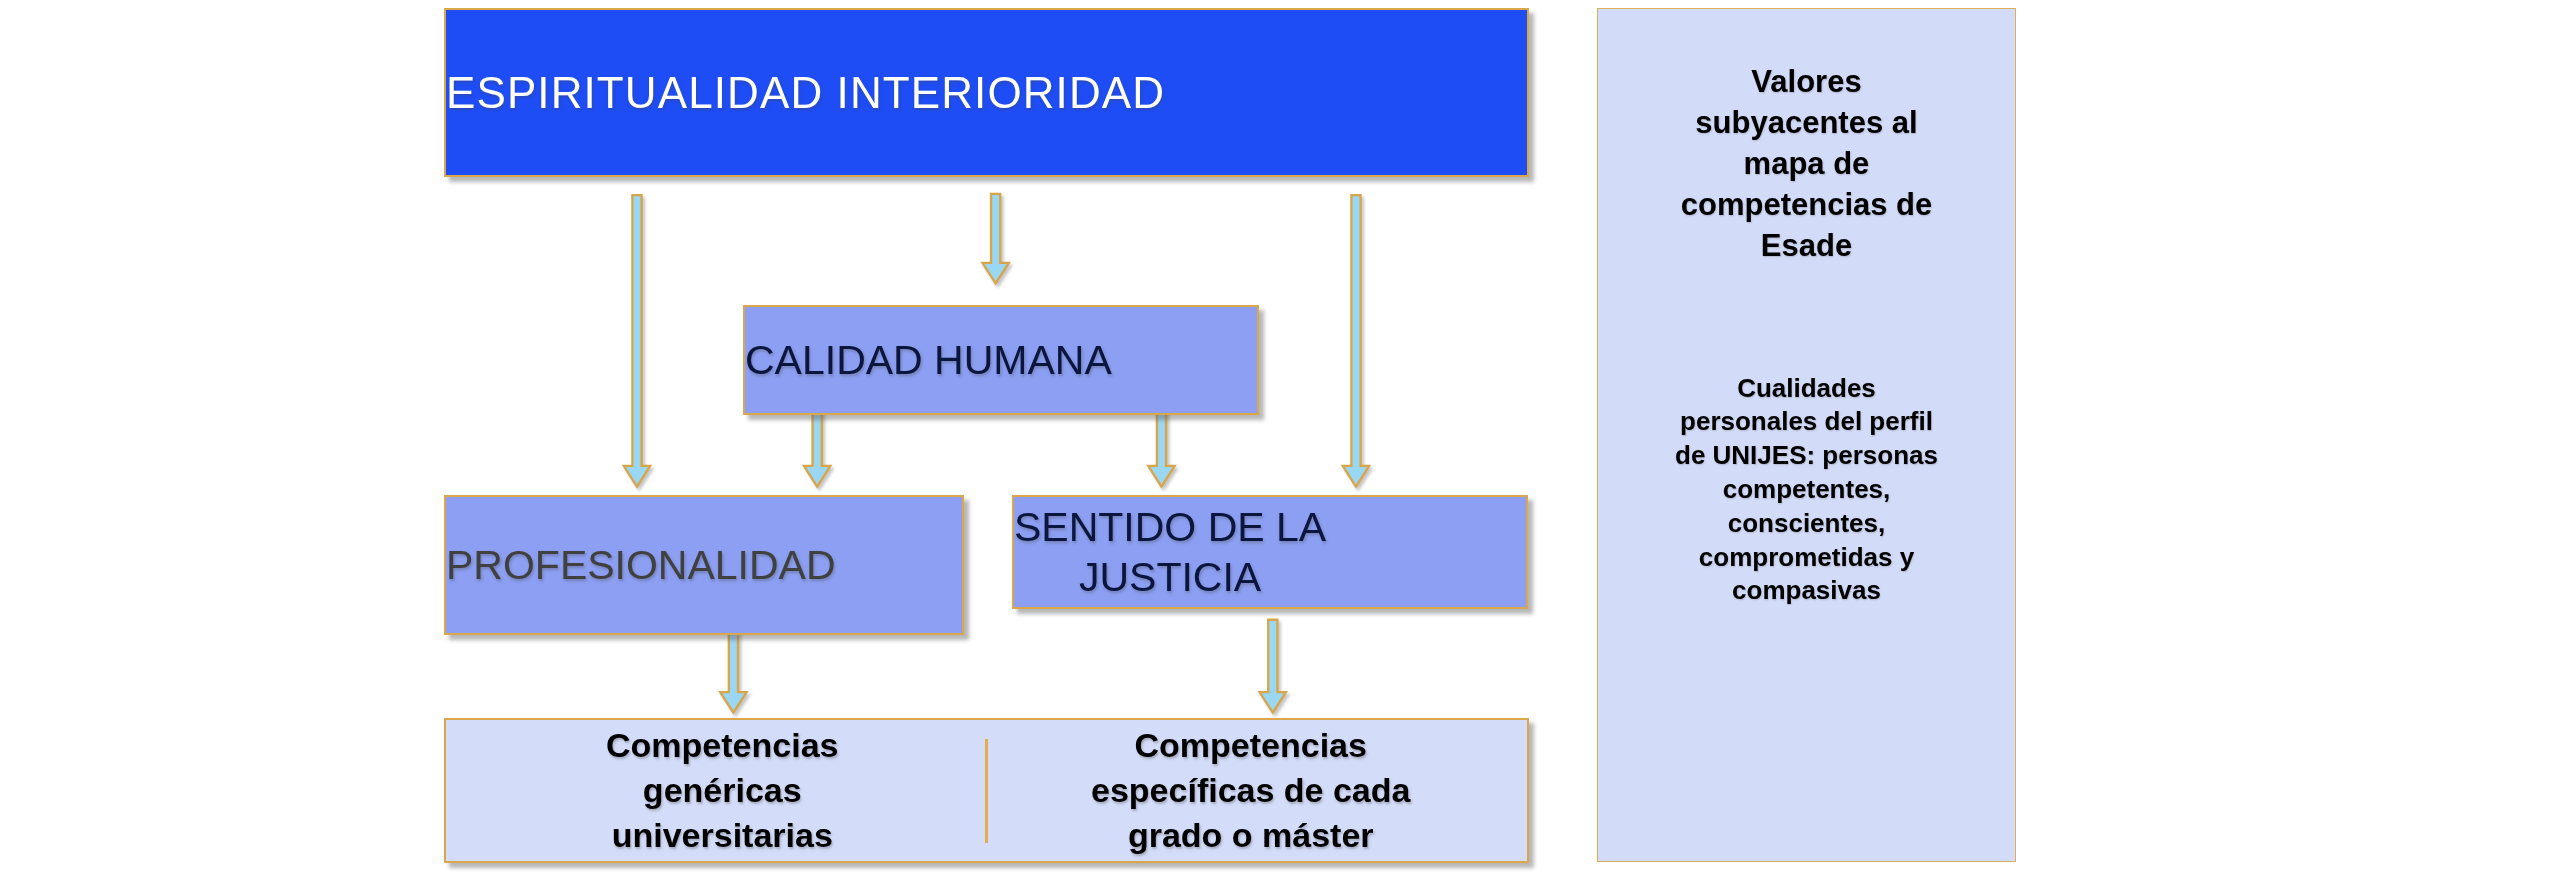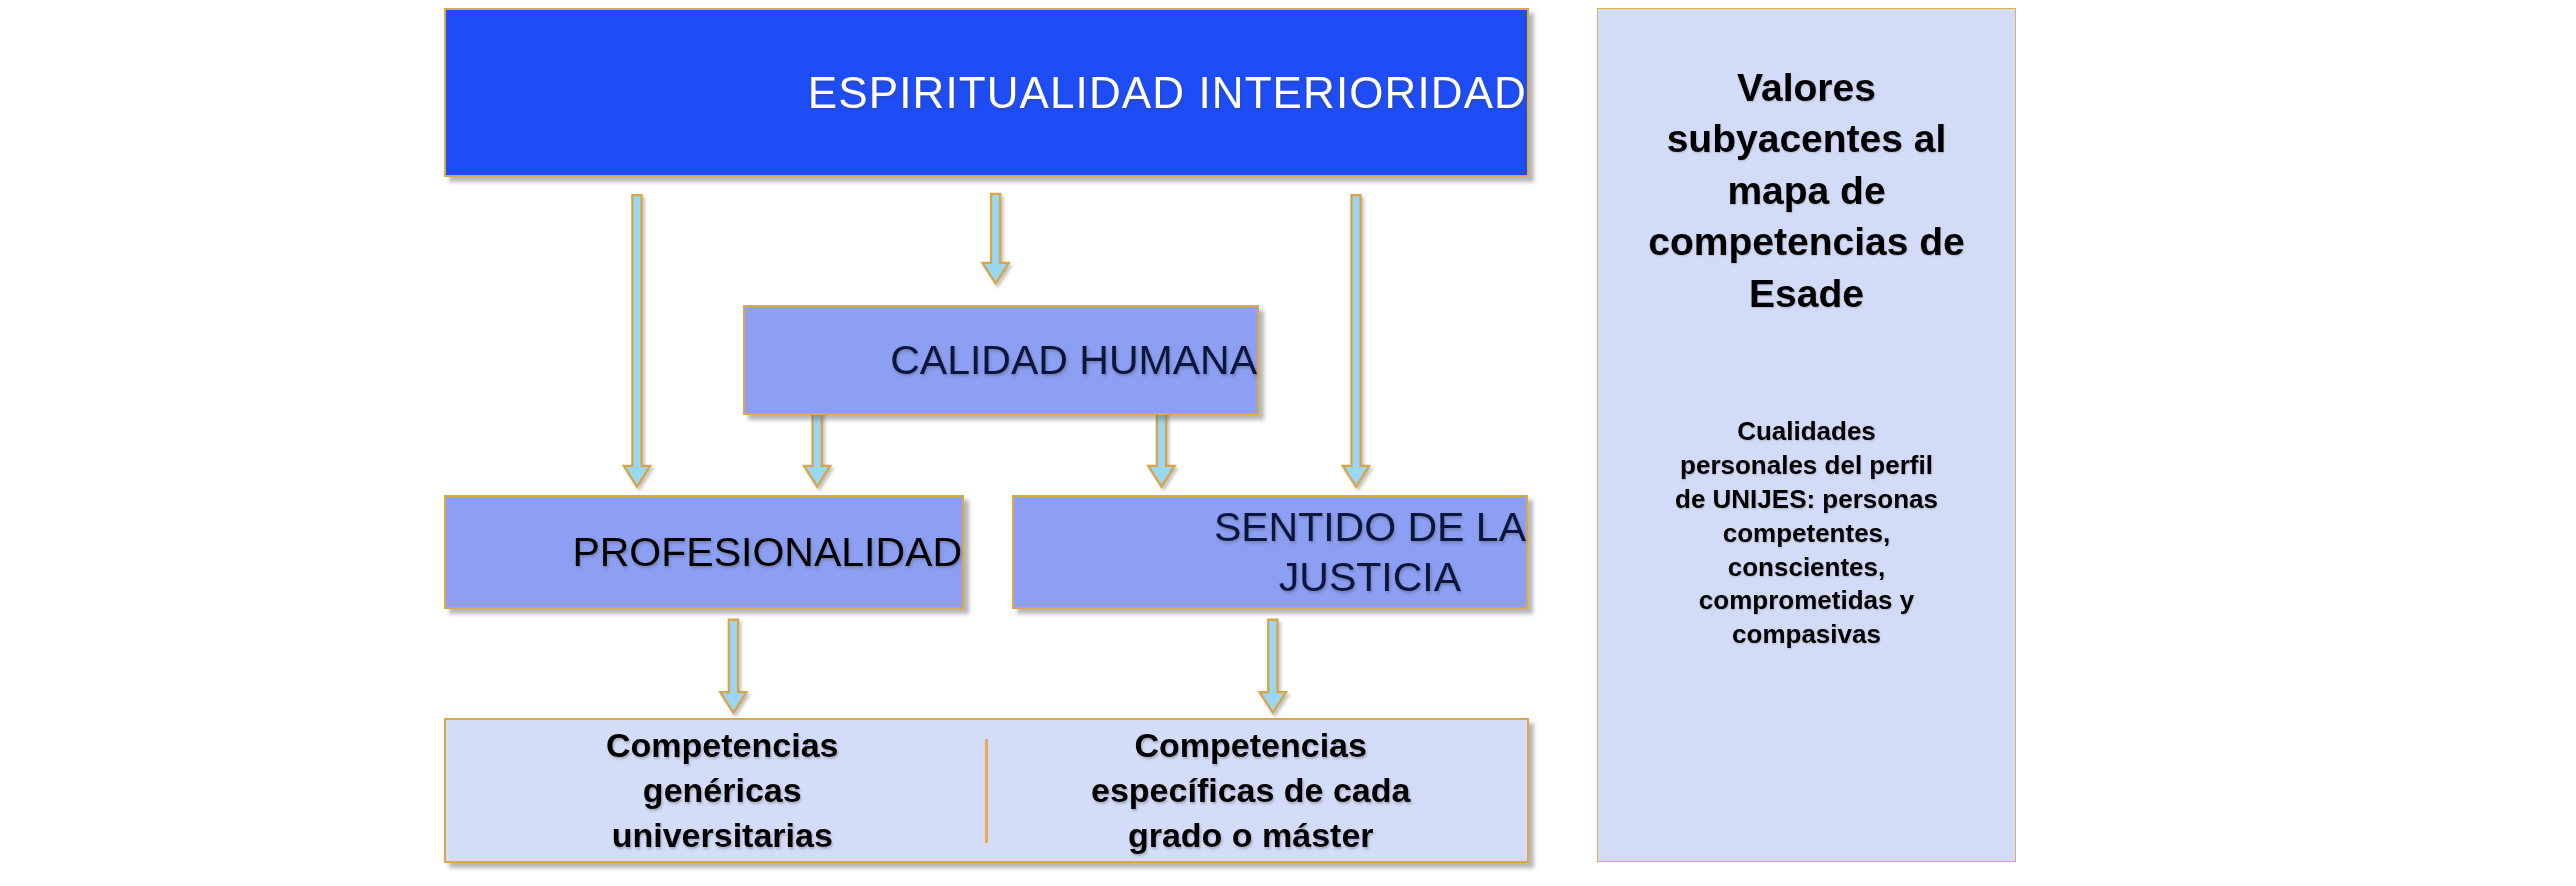--- a/index.html
+++ b/index.html
@@ -13,21 +13,21 @@
     width: 2576px;
     height: 886px;
     background: #ffffff;
     overflow: hidden;
   }
   .box {
     position: absolute;
     box-sizing: border-box;
     display: flex;
     align-items: center;
-    justify-content: flex-end;
+    justify-content: flex-start;
     text-align: center;
     border: 2.3px solid #dca64b;
     box-shadow: 4.6px 5.2px 4px rgba(95, 95, 95, 0.45);
   }
   .box-label {
     white-space: pre-line;
     text-shadow: 1.1px 1.7px 2.9px rgba(70, 70, 70, 0.35);
   }
   #top-box {
     left: 444px; top: 8px; width: 1085px; height: 169px;
@@ -38,23 +38,23 @@
     border-width: 2.9px;
   }
   #calidad-box {
     left: 743px; top: 289px; width: 516px; height: 110px;
     background: #8c9ff2;
     color: #0a163e;
     font-size: 41px;
     margin-top: 16px;
   }
   #profesionalidad-box {
-    left: 444px; top: 495px; width: 520px; height: 114px;
+    left: 444px; top: 495px; width: 520px; height: 140px;
     background: #8c9ff2;
-    color: #000000;
+    color: #404040;
     font-size: 41px;
   }
   #sentido-box {
     left: 1012px; top: 495px; width: 516px; height: 114px;
     background: #8c9ff2;
     color: #0a163e;
     font-size: 41px;
     line-height: 1.22;
   }
   #competencias-box {
@@ -88,23 +88,23 @@
     left: 1597px; top: 8px; width: 419px; height: 854px;
     background: #d2dbf8;
     border: 1.7px solid #dfae5c;
     box-shadow: none;
     flex-direction: column;
     align-items: center;
     justify-content: flex-start;
     color: #000000;
   }
   .sidebar-title {
-    margin: 53px 16px 0;
+    margin: 53px 16px 9px;
     font-weight: bold;
-    font-size: 39px;
+    font-size: 31px;
     line-height: 1.32;
     white-space: pre-line;
     text-align: center;
     text-shadow: 0.6px 1.1px 1.7px rgba(90, 90, 90, 0.3);
   }
   .sidebar-body {
     margin: 96px 13.8px 0;
     font-weight: bold;
     font-size: 26px;
     line-height: 1.3;

